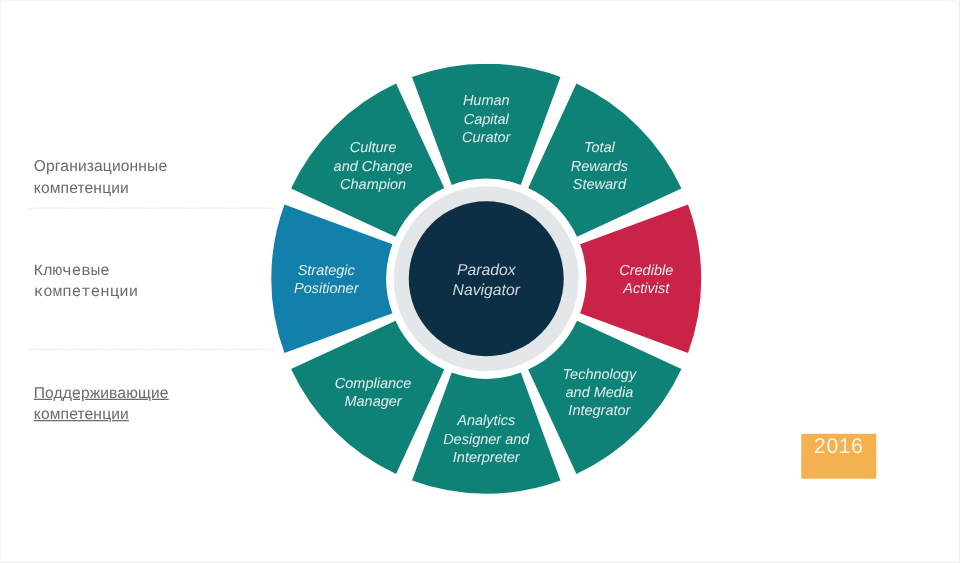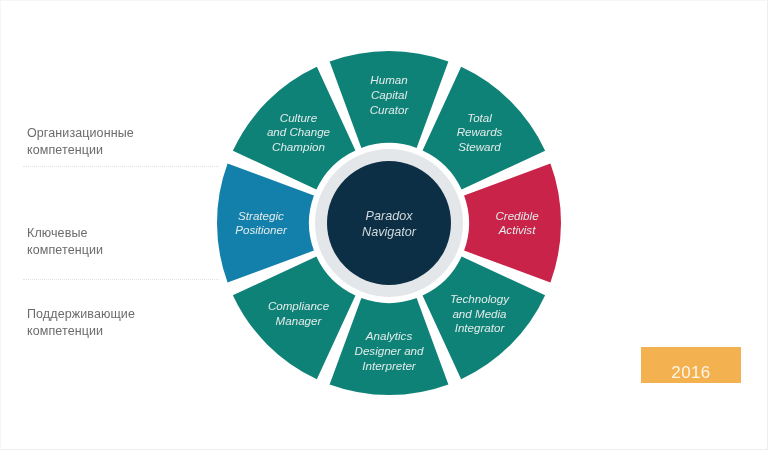--- a/index.html
+++ b/index.html
@@ -31,22 +31,22 @@
     position: absolute;
     left: 26px;
     width: 180px;
     font-size: 12.5px;
     line-height: 17px;
     color: #6b6b6b;
     letter-spacing: .1px;
     white-space: pre-line;
   }
   #cat0 { top: 112px; margin-top: 12px; }
-  #cat1 { top: 224px; }
-  #cat2 { top: 305px; }
+  #cat1 { top: 208px; font-family: Liberation Mono, monospace; }
+  #cat2 { top: 305px; text-decoration: underline; }
 
   .divider {
     position: absolute;
     left: 22px;
     width: 196px;
     height: 0;
     border-top: 1px dotted #dbe3e8;
   }
   #div0 { top: 165px; }
   #div1 { top: 278px; }
@@ -73,27 +73,27 @@
     font-family: "Liberation Sans", sans-serif;
     font-size: 12.6px;
     text-anchor: middle;
   }
 
   
   #year-badge {
     position: absolute;
     left: 640px;
     top: 346px;
-    width: 100px;
+    width: 60px;
     height: 36px;
     background: #f4b14f;
     color: #fdf6e8;
     font-size: 17px;
     display: flex;
-    align-items: flex-end;
+    align-items: flex-start;
     justify-content: center;
     letter-spacing: .4px;
   }
 </style>
 </head>
 <body>
 
 <div id="slide">
 
   <div class="cat-label" id="cat0">Организационные

